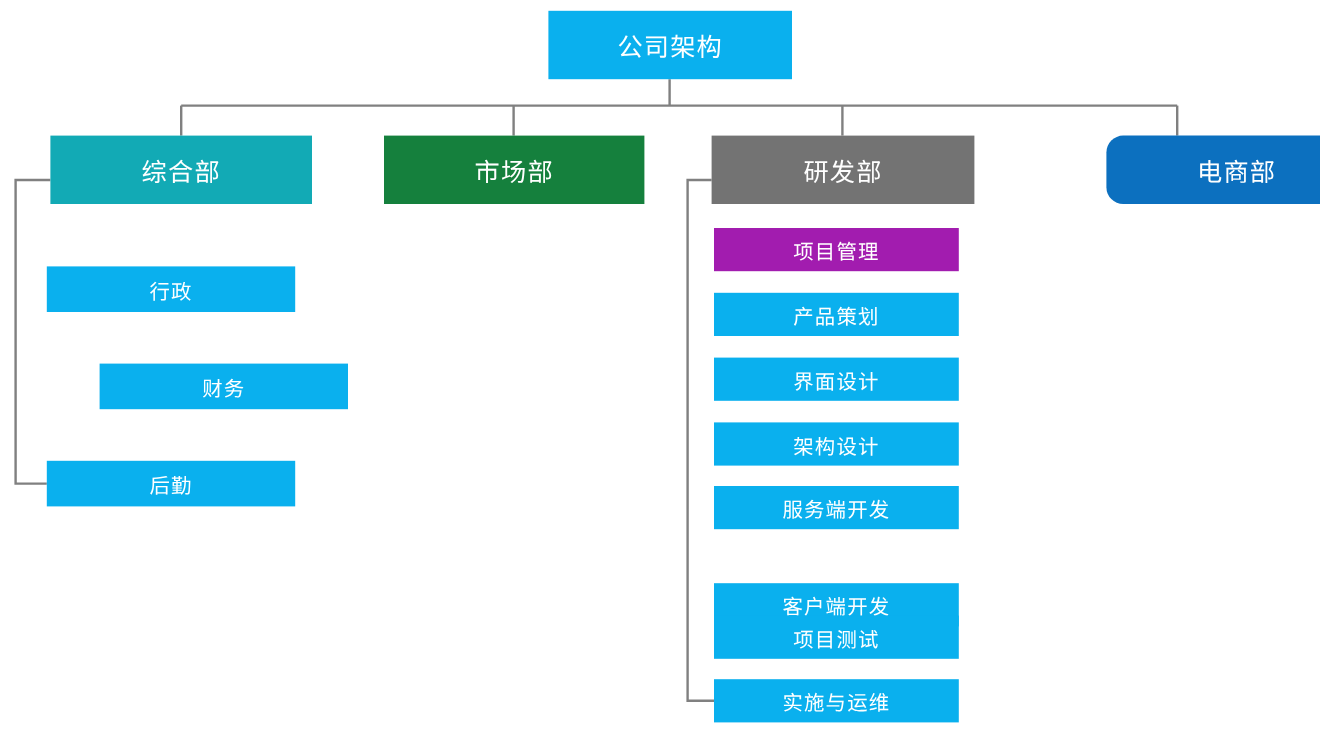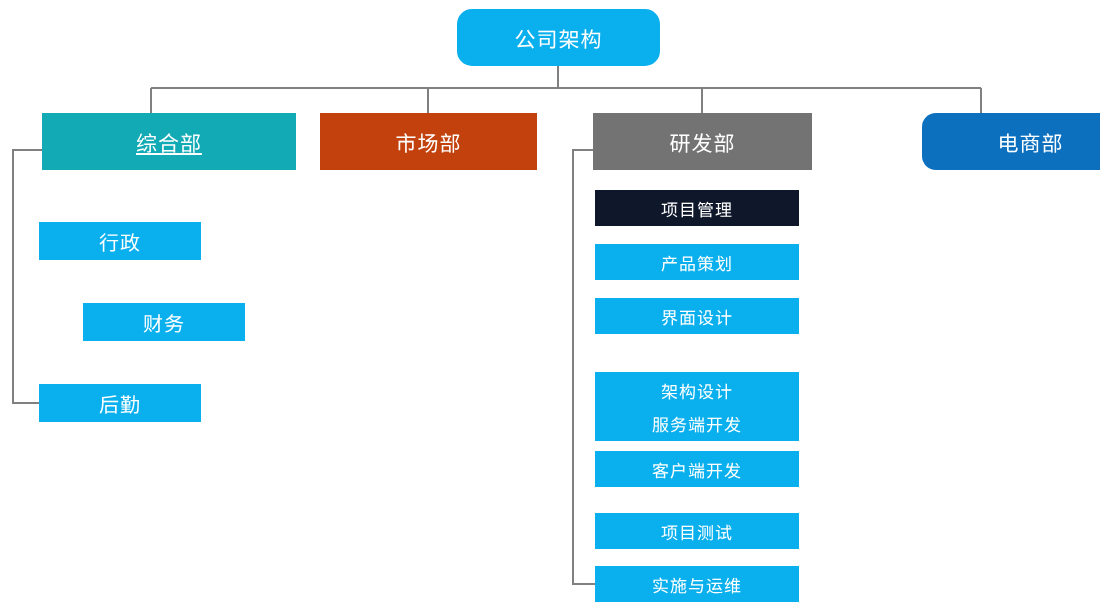--- a/index.html
+++ b/index.html
@@ -29,52 +29,51 @@
     justify-content: center;
     color: #ffffff;
     letter-spacing: 1px;
     box-sizing: border-box;
     white-space: nowrap;
   }
   .root {
     left: 457px; top: 9px;
     width: 203px; height: 57px;
     font-size: 21px;
-    border-radius: 15px;
   }
   .dept {
     top: 113px;
     height: 57px;
     font-size: 21px;
   }
-  .dept-1 { left: 42px;  width: 254px; text-decoration: underline; }
+  .dept-1 { left: 42px;  width: 218px; }
   .dept-2 { left: 320px; width: 217px; }
   .dept-3 { left: 593px; width: 219px; }
   .dept-4 { left: 922px; width: 217px; border-radius: 14px; }
   .sub-left {
     left: 39px;
-    width: 162px;
+    width: 207px;
     height: 38px;
-    font-size: 20px;
+    font-size: 17px;
   }
   .sl-1 { top: 222px; }
   .sl-2 { top: 303px; }
   .sl-3 { top: 384px; }
   .sub-right {
     left: 595px;
     width: 204px;
     height: 36px;
     font-size: 17px;
   }
   .sr-1 { top: 190px; }
   .sr-2 { top: 244px; }
   .sr-3 { top: 298px; }
-  .sr-4 { top: 372px; }
+  .sr-4 { top: 352px; }
   .sr-5 { top: 405px; }
-  .sr-6 { top: 451px; }
+  .sr-6 { top: 486px; }
   .sr-7 { top: 513px; }
   .sr-8 { top: 566px; }
 </style>
 </head>
 <body>
 
 <div class="canvas">
 
   <svg class="connectors" width="1100" height="616" viewBox="0 0 1100 616">
     <g fill="none" stroke-width="2" stroke="#808080">
@@ -90,29 +89,29 @@
 
       <polyline points="42,150 13,150 13,403 39,403"></polyline>
 
       <polyline points="593,150 573,150 573,584 595,584"></polyline>
     </g>
   </svg>
 
   <div class="node root" style="background-color: rgb(10, 176, 238);">公司架构</div>
 
   <div class="node dept dept-1" style="background-color: rgb(18, 170, 181);">综合部</div>
-  <div class="node dept dept-2" style="background-color: #c2410c;">市场部</div>
+  <div class="node dept dept-2" style="background-color: #15803d;">市场部</div>
   <div class="node dept dept-3" style="background-color: #737373;">研发部</div>
   <div class="node dept dept-4" style="background-color: rgb(12, 112, 191);">电商部</div>
 
   <div class="node sub-left sl-1" style="background-color: rgb(10, 176, 238);">行政</div>
   <div class="node sub-left sl-2" style="background-color: rgb(10, 176, 238); margin-left: 44px;">财务</div>
   <div class="node sub-left sl-3" style="background-color: rgb(10, 176, 238);">后勤</div>
 
-  <div class="node sub-right sr-1" style="background-color: #0f172a;">项目管理</div>
+  <div class="node sub-right sr-1" style="background-color: #a21caf;">项目管理</div>
   <div class="node sub-right sr-2" style="background-color: rgb(10, 176, 238);">产品策划</div>
   <div class="node sub-right sr-3" style="background-color: rgb(10, 176, 238);">界面设计</div>
   <div class="node sub-right sr-4" style="background-color: rgb(10, 176, 238);">架构设计</div>
   <div class="node sub-right sr-5" style="background-color: rgb(10, 176, 238);">服务端开发</div>
   <div class="node sub-right sr-6" style="background-color: rgb(10, 176, 238);">客户端开发</div>
   <div class="node sub-right sr-7" style="background-color: rgb(10, 176, 238);">项目测试</div>
   <div class="node sub-right sr-8" style="background-color: rgb(10, 176, 238);">实施与运维</div>
 
 </div>
 

